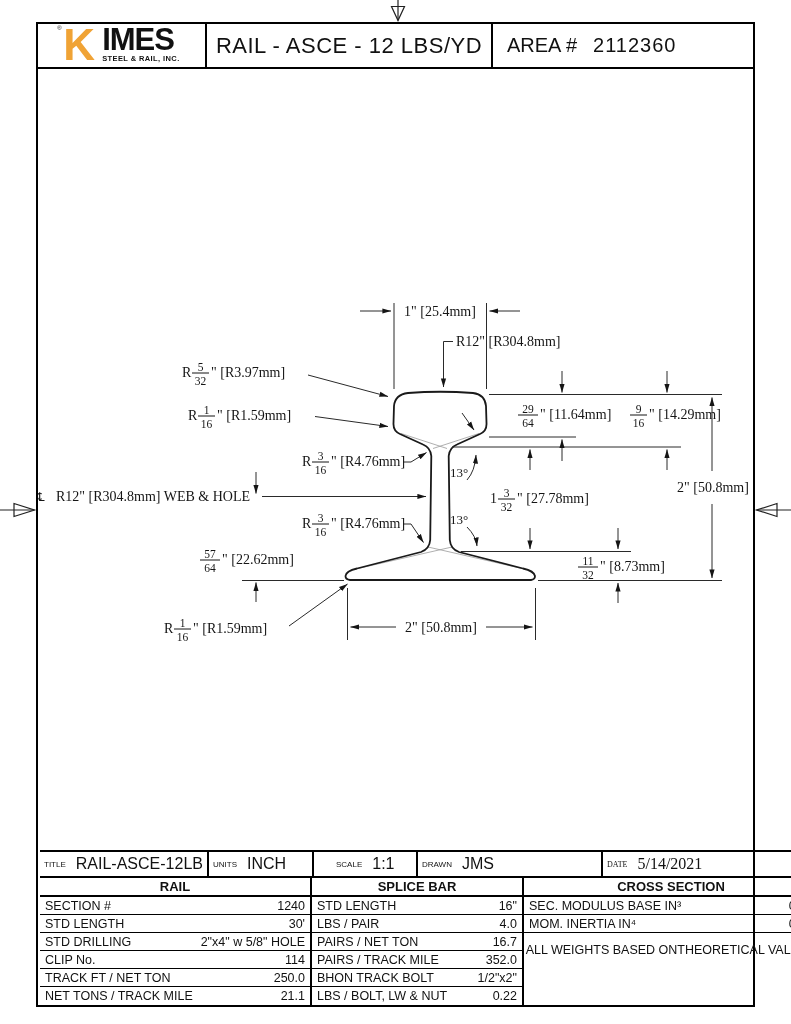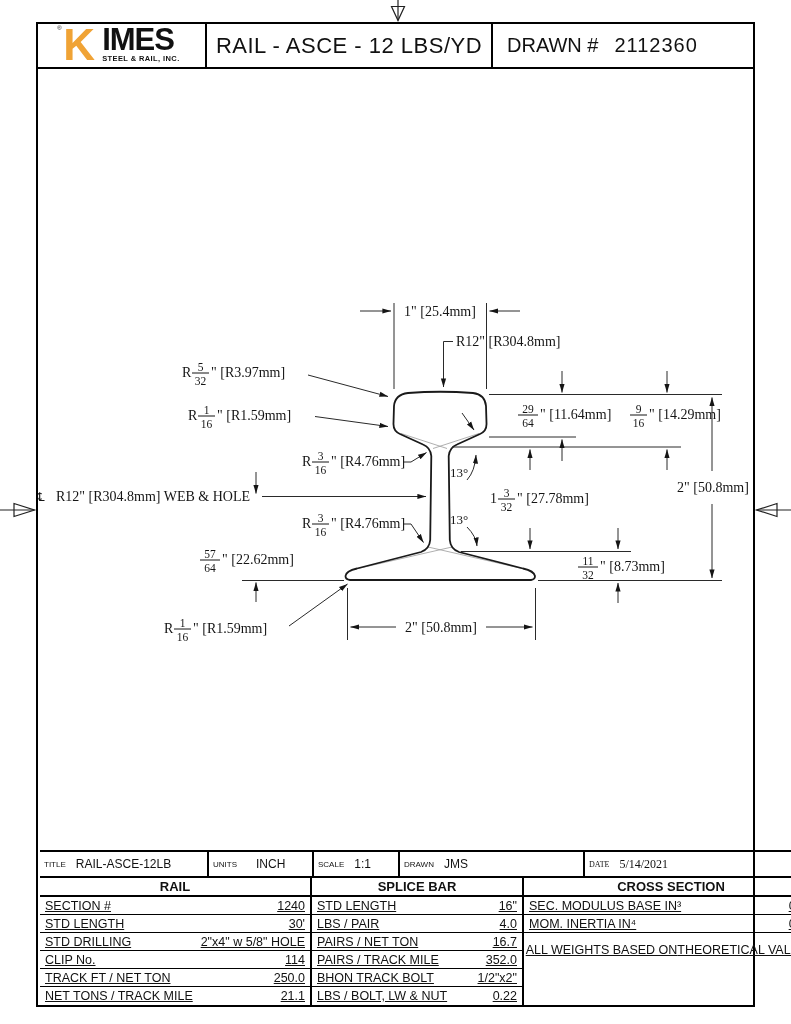--- a/index.html
+++ b/index.html
@@ -30,27 +30,27 @@
   .logo-right{display:flex;flex-direction:column;margin-left:7px;}
   .logo-imes{font-size:31px;font-weight:bold;letter-spacing:-1px;line-height:.85;}
   .logo-sub{font-size:7.5px;font-weight:bold;letter-spacing:.4px;margin-top:1px;}
 
   
   #bottomblock{position:absolute;left:40px;top:850px;width:778px;}
   #tb-row{display:flex;height:28px;border-top:2px solid #000;border-bottom:2px solid #000;box-sizing:border-box;}
   .tb-cell{display:flex;align-items:center;box-sizing:border-box;border-right:2px solid #000;padding-left:4px;}
   .tb-cell:last-child{border-right:none;font-family:Liberation Serif, serif;}
   .tb-label{font-size:8px;margin-right:10px;}
-  .tb-value{font-size:12px;}
+  .tb-value{font-size:16px;}
   #sec-row{display:flex;height:19px;border-bottom:2px solid #000;box-sizing:border-box;}
   .sec-cell{display:flex;align-items:center;justify-content:center;font-weight:bold;
             font-size:13px;box-sizing:border-box;border-right:2px solid #000;}
   .sec-cell:last-child{border-right:none;}
   #data-area{display:flex;}
-  .dcol{box-sizing:border-box;border-right:2px solid #000;text-decoration:underline;}
+  .dcol{box-sizing:border-box;border-right:2px solid #000;}
   .dcol:last-child{border-right:none;}
   .trow{display:flex;justify-content:space-between;align-items:center;height:18px;
         box-sizing:border-box;border-bottom:1.5px solid #000;padding:0 5px;font-size:12.5px;}
   .trow:last-child{border-bottom:none;}
   .note{height:36px;display:flex;flex-direction:row;align-items:center;justify-content:center;
         font-size:12.5px;line-height:1.25;}
 </style>
 </head>
 <body>
 
@@ -239,37 +239,37 @@
         <div class="logo-right">
           <span class="logo-imes">IMES</span>
           <span class="logo-sub">STEEL &amp; RAIL, INC.</span>
         </div>
       </div>
     </div>
     <div class="hcell" id="title-cell">
       <span class="page-title">RAIL - ASCE - 12 LBS/YD</span>
     </div>
     <div class="hcell" id="part-cell">
-      <span class="part-label">DRAWN #</span>
+      <span class="part-label">AREA #</span>
       <span class="part-number">2112360</span>
     </div>
   </div>
 
   <div id="bottomblock">
 
     <div id="tb-row">
       <div class="tb-cell" style="width:169px;">
         <span class="tb-label">TITLE</span>
         <span class="tb-value">RAIL-ASCE-12LB</span>
       </div>
-      <div class="tb-cell" style="width:105px;gap:9px;">
+      <div class="tb-cell" style="width:105px;">
         <span class="tb-label">UNITS</span>
         <span class="tb-value">INCH</span>
       </div>
-      <div class="tb-cell" style="width:86px;">
+      <div class="tb-cell" style="width:86px;margin-left:18px;">
         <span class="tb-label">SCALE</span>
         <span class="tb-value">1:1</span>
       </div>
       <div class="tb-cell" style="width:185px;">
         <span class="tb-label">DRAWN</span>
         <span class="tb-value">JMS</span>
       </div>
       <div class="tb-cell" style="flex:1;">
         <span class="tb-label">DATE</span>
         <span class="tb-value">5/14/2021</span>

